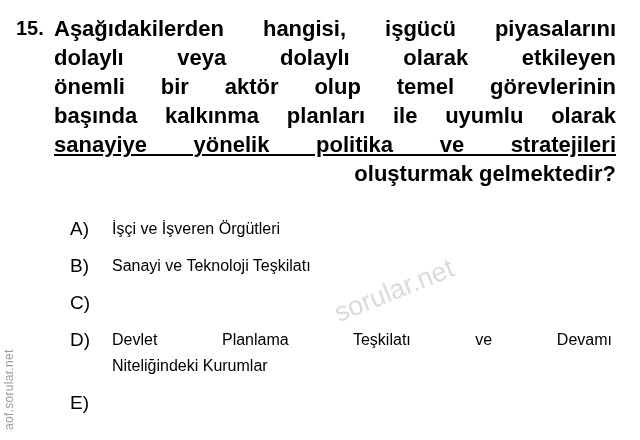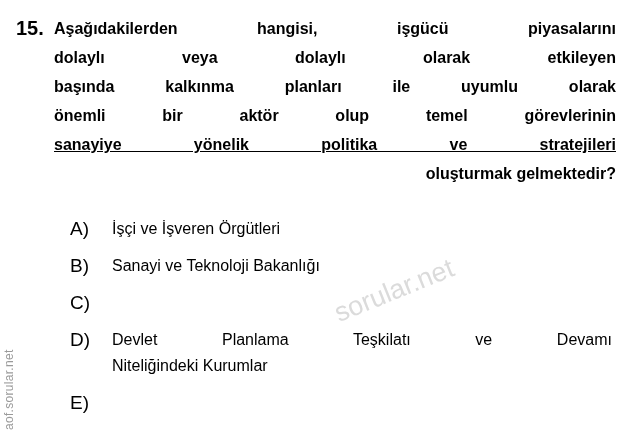--- a/index.html
+++ b/index.html
@@ -76,21 +76,21 @@
     font-size: 20px;
     font-weight: bold;
     line-height: 29px;
     width: 38px;
     flex: 0 0 38px;
     text-align: left;
     padding-right: 8px;
     box-sizing: border-box;
   }
   .q-text {
-    font-size: 16px;
+    font-size: 22px;
     font-weight: bold;
     line-height: 29px;
     text-align: justify;
     width: 562px;
     letter-spacing: 0px;
   }
   .q-text .lastline {
     text-align: right;
   }
 
@@ -136,40 +136,40 @@
   <div class="side-watermark">aof.sorular.net</div>
   <div class="diag-watermark">sorular.net</div>
 
   <div class="content">
 
     <div class="question">
       <div class="q-number">15.</div>
       <div class="q-text">
         <div class="justline" style="text-align:justify;text-align-last:justify;">Aşağıdakilerden hangisi, işgücü piyasalarını</div>
         <div class="justline" style="text-align:justify;text-align-last:justify;">dolaylı veya dolaylı olarak etkileyen</div>
+        <div class="justline" style="text-align:justify;text-align-last:justify;">önemli bir aktör olup temel görevlerinin</div>
         <div class="justline" style="text-align:justify;text-align-last:justify;">başında kalkınma planları ile uyumlu olarak</div>
-        <div class="justline" style="text-align:justify;text-align-last:justify;">önemli bir aktör olup temel görevlerinin</div>
         <div class="justline" style="text-align:justify;text-align-last:justify;text-decoration:underline;">sanayiye yönelik politika ve stratejileri</div>
         <div class="lastline">oluşturmak gelmektedir?</div>
       </div>
     </div>
 
     <div class="options">
 
       <div class="option">
         <div class="opt-letter">A)</div>
         <div class="opt-text">
           <span class="plain">İşçi ve İşveren Örgütleri</span>
         </div>
       </div>
 
       <div class="option">
         <div class="opt-letter">B)</div>
         <div class="opt-text">
-          <span class="plain">Sanayi ve Teknoloji Bakanlığı</span>
+          <span class="plain">Sanayi ve Teknoloji Teşkilatı</span>
         </div>
       </div>
 
       <div class="option">
         <div class="opt-letter">C)</div>
       </div>
 
       <div class="option">
         <div class="opt-letter">D)</div>
         <div class="opt-text">

